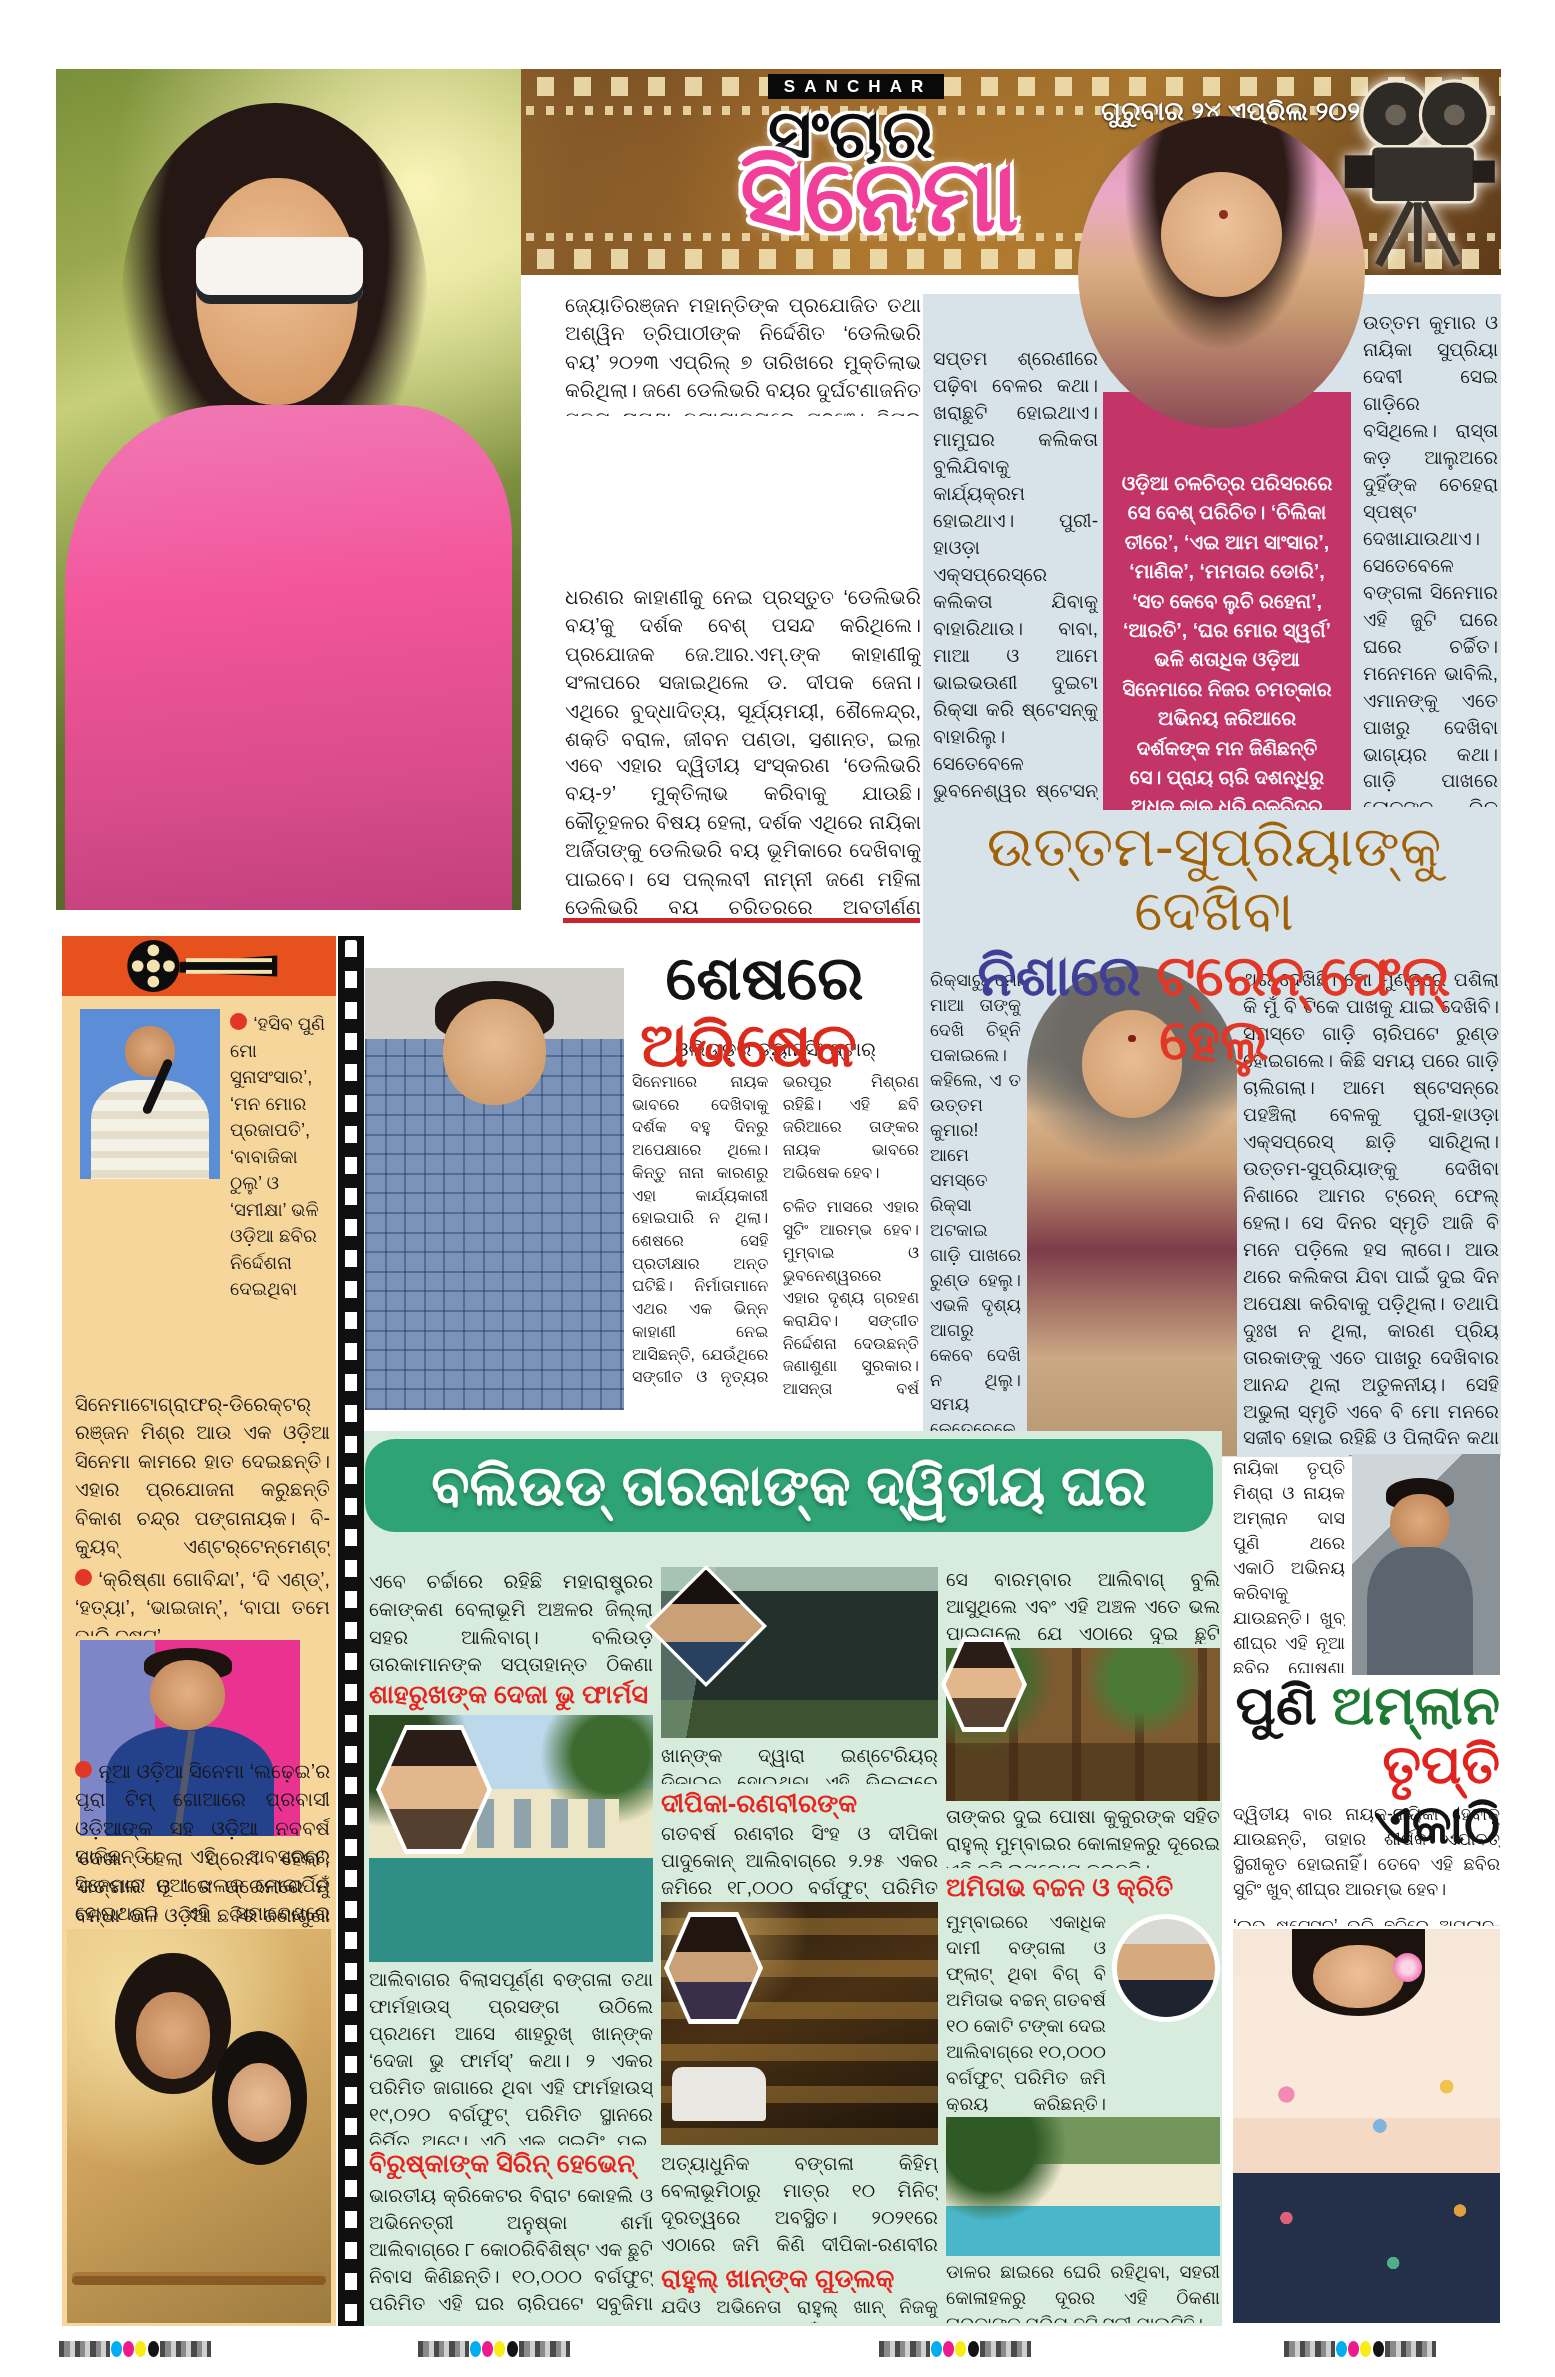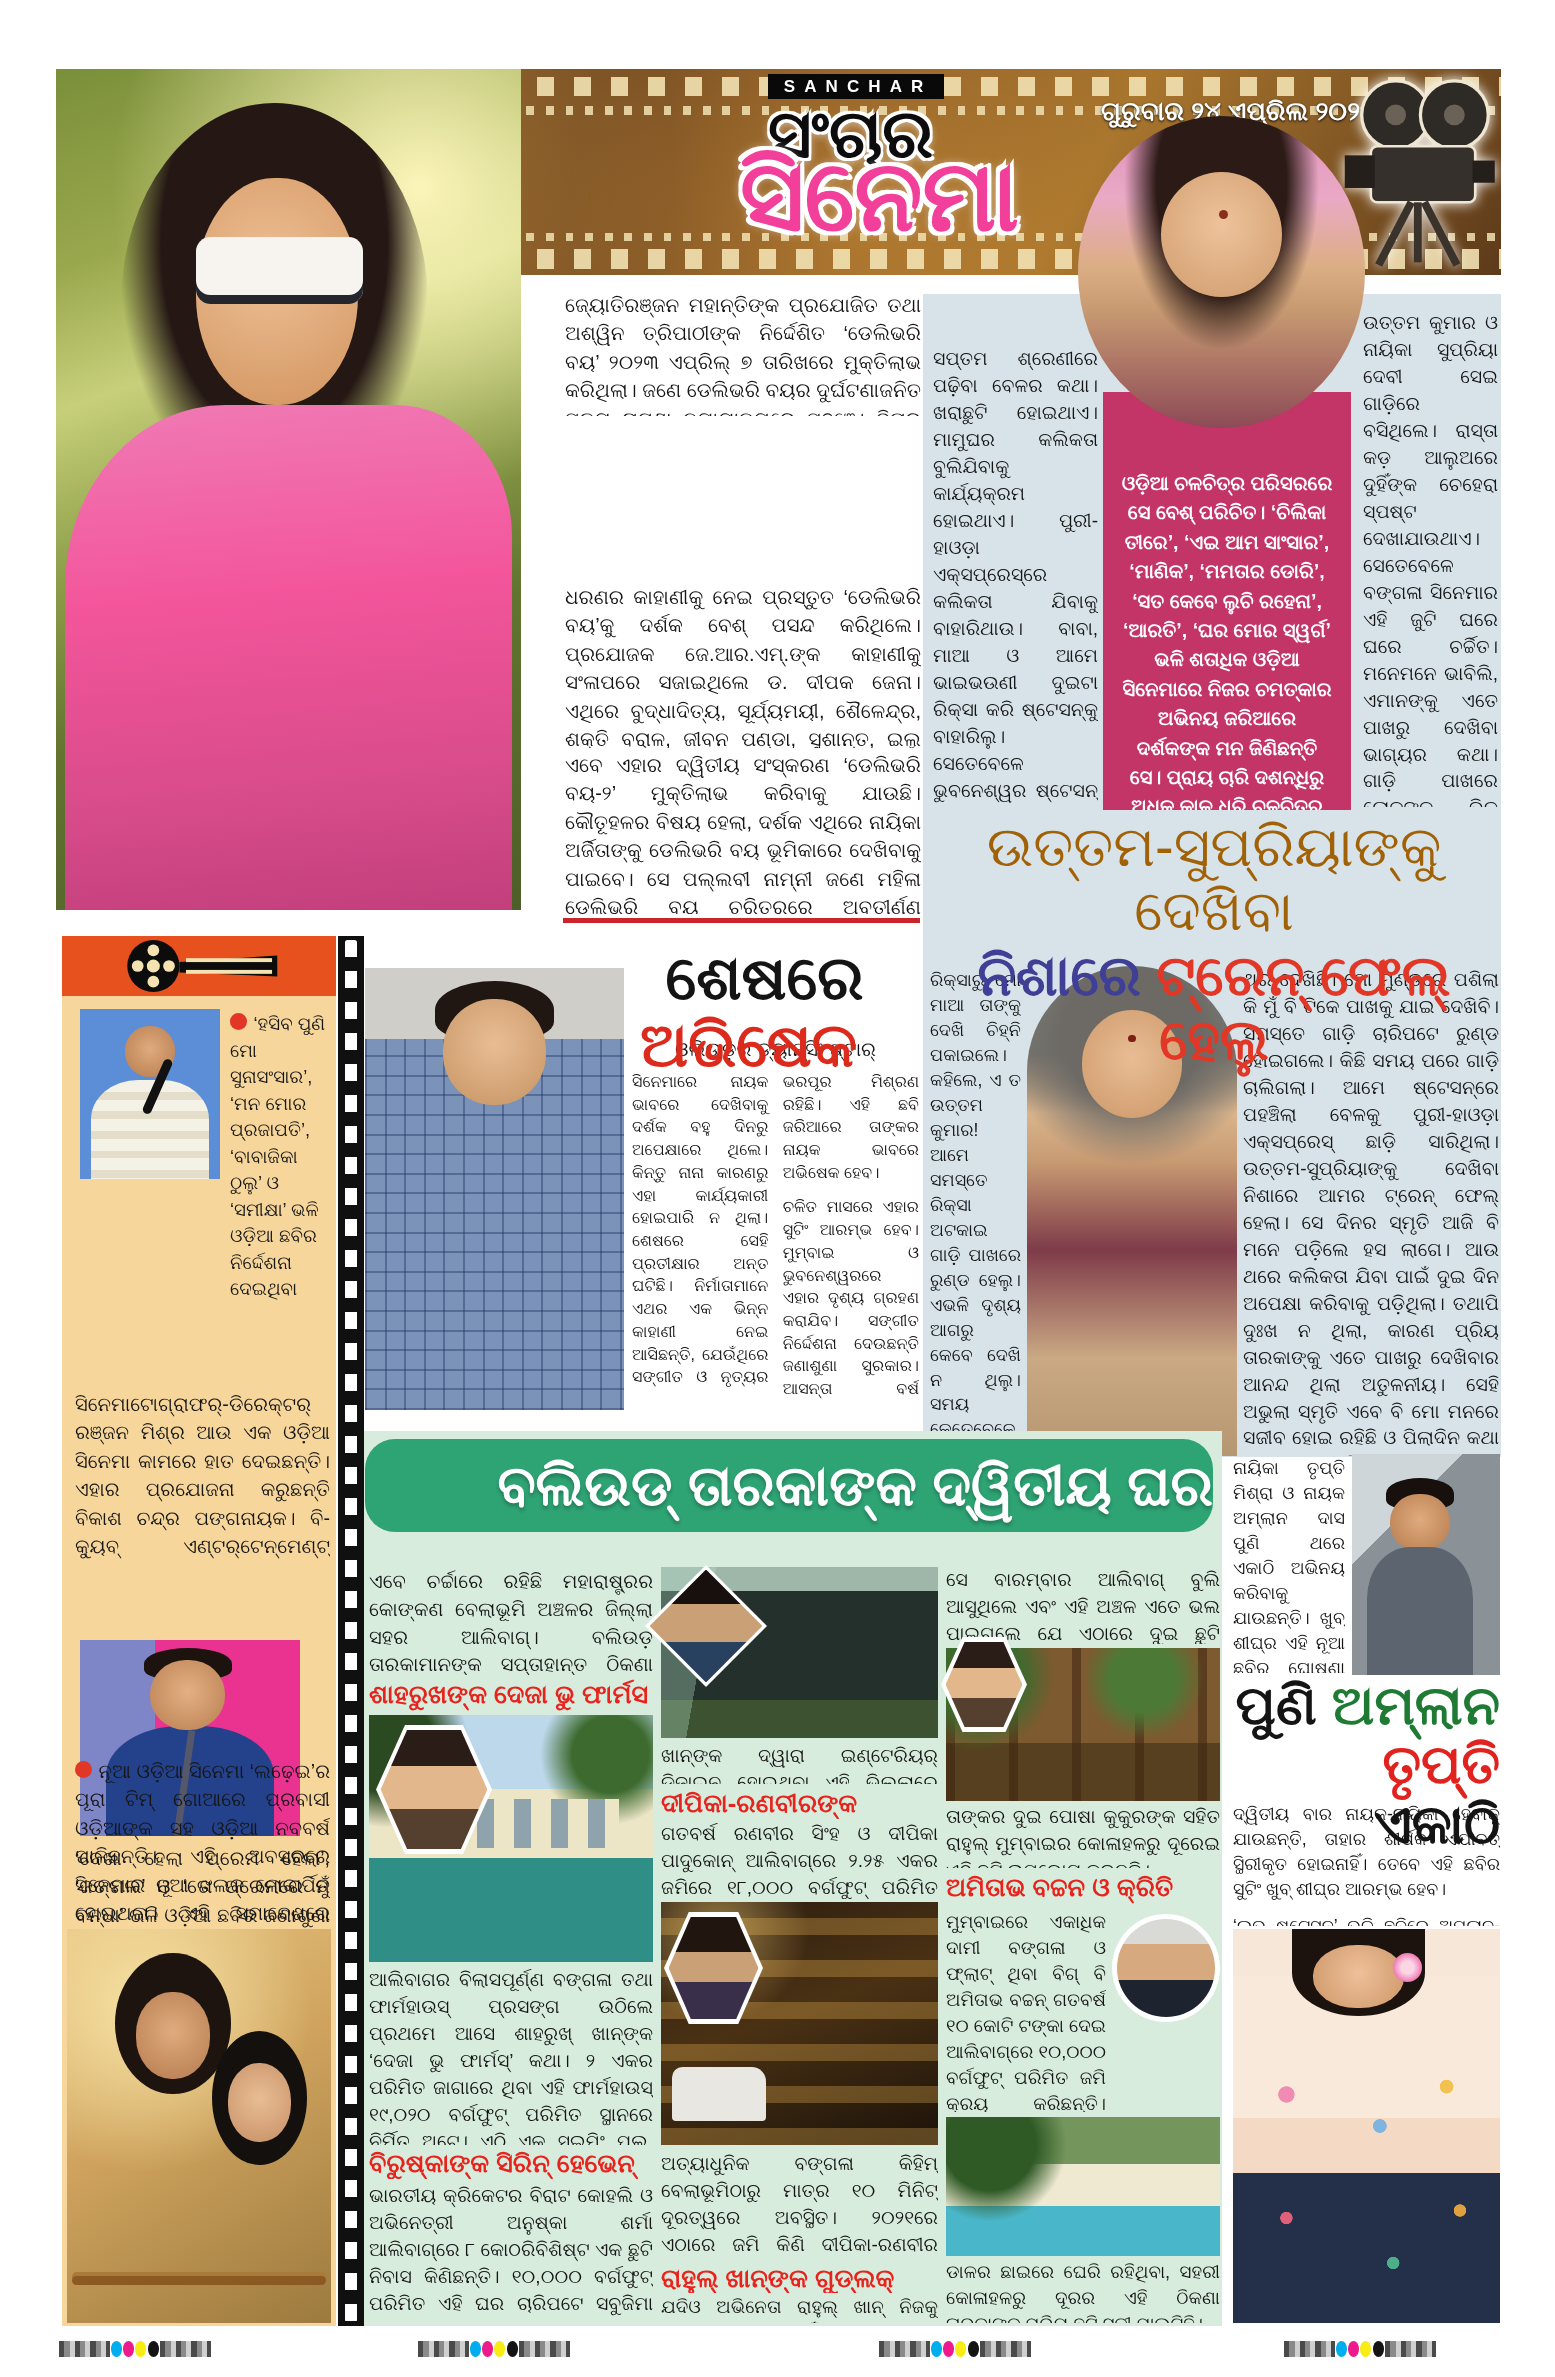--- a/index.html
+++ b/index.html
@@ -176,21 +176,21 @@
   .train-headline .l1{font-size:56px;font-weight:normal;color:#a16207;line-height:1.15;}
   .train-headline .l2{font-size:56px;font-weight:bold;color:#403f96;line-height:1.15;}
   .train-headline .l2 .red{color:#e23726;}
 
   .abhi-headline{left:572px;top:945px;width:353px;height:73px;text-align:center;font-size:61px;font-weight:bold;line-height:1.1;z-index:5;}
   .abhi-headline .blk{color:#141414;margin-left:32px;}
   .abhi-headline .red{color:#dc2b1c;}
 
   .green-panel{left:353px;top:1431px;width:869px;height:895px;background:#d7ecdc;}
   .green-bar{left:365px;top:1439px;width:848px;height:93px;background:#2ea374;border-radius:30px;
-    text-align:right;color:#fff;font-weight:bold;font-size:56px;line-height:93px;z-index:4;
+    text-align:center;color:#fff;font-weight:bold;font-size:56px;line-height:93px;z-index:4;
     text-shadow:0 2.6px 3.9px rgba(0,0,0,.25);}
   .subhead{color:#e8231d;font-weight:bold;font-size:25.5px;line-height:1.2;overflow:hidden;}
 
   .sidebar-bg{left:62px;top:996px;width:274px;height:1330px;background:#f6d69b;}
   .sidebar-head{left:62px;top:936px;width:274px;height:60px;background:#e6511d;z-index:4;}
   .bullet-dot{display:inline-block;width:17px;height:17px;border-radius:50%;background:#e23726;margin-right:6.5px;}
   .side-txt{font-size:19.6px;line-height:1.45;text-align:justify;color:#161616;overflow:hidden;}
 
   .filmstrip-v{left:338px;top:936px;width:26px;height:1390px;background:#101010;}
   .filmstrip-v .dashes{position:absolute;left:7.2px;top:3.9px;width:11.8px;height:calc(100% - 7.8px);
@@ -357,20 +357,23 @@
   <div class="ph ph-mic-man">
     <div class="mm-body"></div>
     <div class="mm-face"></div>
     <div class="mm-mic"></div>
   </div>
   <div class="abs side-txt" style="left:230px;top:1011px;width:102px;height:366px;font-size:18.3px;text-align:left;">
     <span class="bullet-dot"></span><span>‘ହସିବ ପୁଣି ମୋ ସୁନାସଂସାର’, ‘ମନ ମୋର ପ୍ରଜାପତି’, ‘ବାବାଜିକା ଠୁଲୁ’ ଓ ‘ସମୀକ୍ଷା’ ଭଳି ଓଡ଼ିଆ ଛବିର ନିର୍ଦ୍ଦେଶନା ଦେଇଥିବା</span>
   </div>
   <div class="abs side-txt" style="left:75px;top:1390px;width:255px;height:171px;">ସିନେମାଟୋଗ୍ରାଫର୍-ଡିରେକ୍ଟର୍ ରଞ୍ଜନ ମିଶ୍ର ଆଉ ଏକ ଓଡ଼ିଆ ସିନେମା କାମରେ ହାତ ଦେଇଛନ୍ତି। ଏହାର ପ୍ରଯୋଜନା କରୁଛନ୍ତି ବିକାଶ ଚନ୍ଦ୍ର ପଙ୍ଗନାୟକ। ବି-କ୍ୟୁବ୍ ଏଣ୍ଟର୍‌ଟେନ୍‌ମେଣ୍ଟ୍ ବ୍ୟାନର୍‌ରେ ନିର୍ମାଣାଧୀନ ଏହି ଛବିର ସ୍କ୍ରିପ୍ଟ ଲେଖିଛନ୍ତି ଲୋକପ୍ରିୟ ସଂଳାପକାର ଡକ୍ଟର ରଜନୀରଞ୍ଜନ।</div>
   <div class="abs side-txt" style="left:75px;top:1371px;width:255px;height:0px;"></div>
+  <div class="abs side-txt" style="left:75px;top:1565px;width:255px;height:71px;">
+    <span class="bullet-dot"></span><span>‘କ୍ରିଷ୍ଣା ଗୋବିନ୍ଦା’, ‘ଦି ଏଣ୍ଡ୍’, ‘ହତ୍ୟା’, ‘ଭାଇଜାନ୍’, ‘ବାପା ତମେ ଭାରି ଦୁଷ୍ଟ’,</span>
+  </div>
   <div class="ph ph-polo-man" style="top:1640px;">
     <div class="pm-body"></div>
     <div class="pm-hair"></div>
     <div class="pm-face"></div>
     <div class="pm-lanyard"></div>
   </div>
   <div class="abs side-txt" style="left:75px;top:1844px;width:255px;height:118px;">‘ଦେଖା ହେଲା ପ୍ରେମ ହେଲା’, ‘ଜଙ୍ଗଲ’ ଓ ‘ତୋ ପ୍ରେମରେ ମୁଁ ବନ୍ଧା’ ଭଳି ଓଡ଼ିଆ ଛବିର ଜଣାଶୁଣା ନିର୍ଦ୍ଦେଶକ ଟି. ଗଣେଶ ଏବେ ଏକ ସର୍ଟ ଫିଲ୍ମର ନିର୍ଦ୍ଦେଶନା ଦେବାକୁ ଯାଉଛନ୍ତି।</div>
   <div class="abs side-txt" style="left:75px;top:1967px;width:255px;height:-1.3px;"></div>
   <div class="abs side-txt" style="left:75px;top:1965px;width:255px;height:0;"></div>
   <div class="abs side-txt" style="left:75px;top:1964px;width:255px;height:0;"></div>

